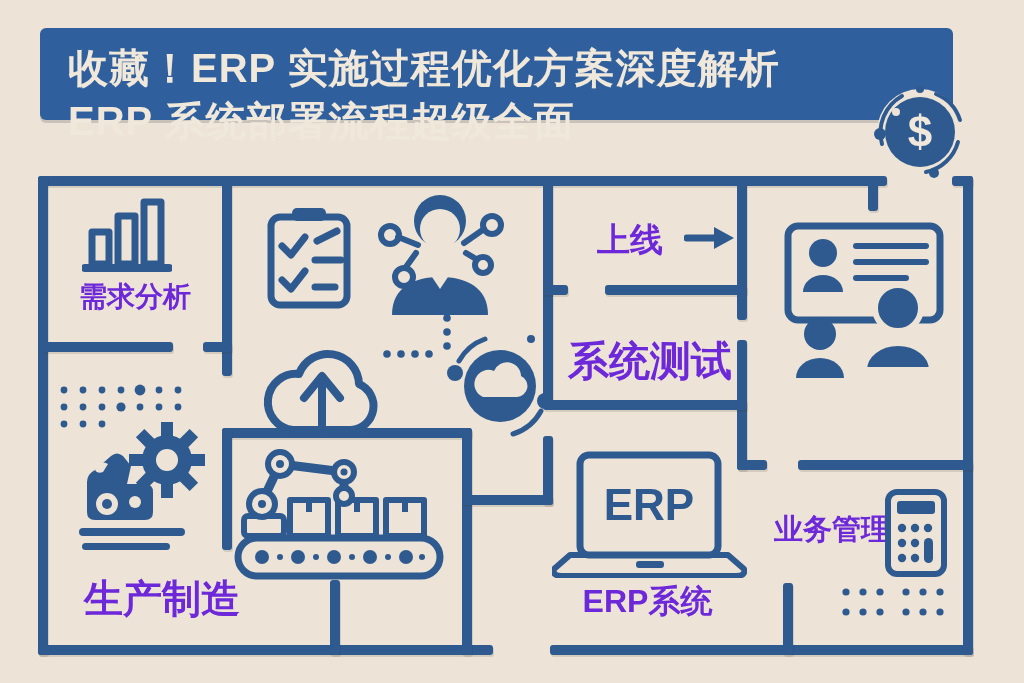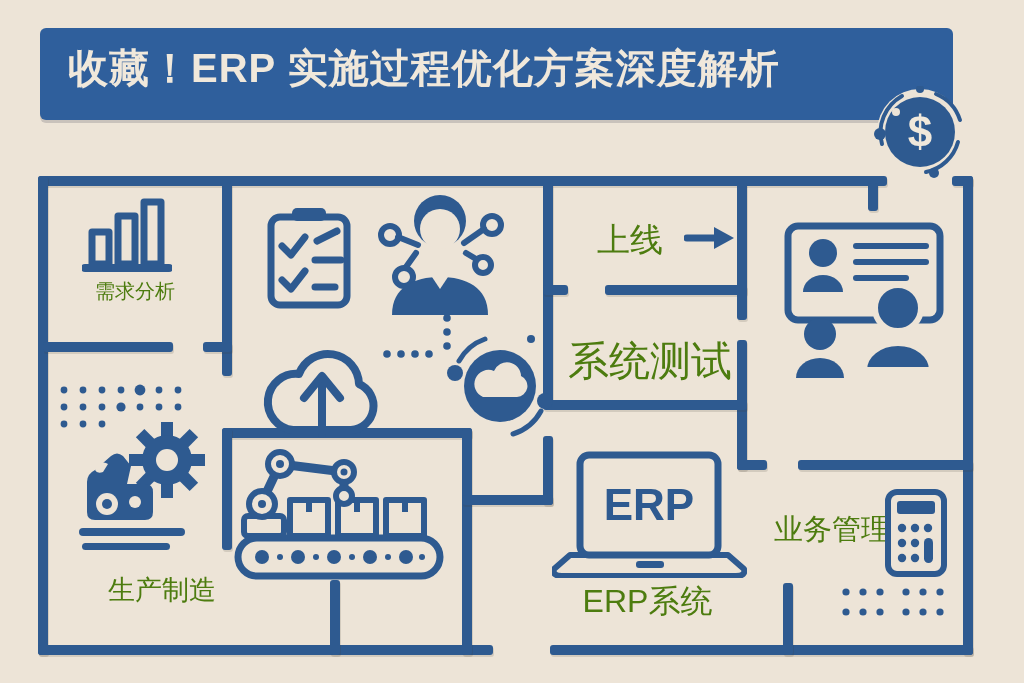--- a/index.html
+++ b/index.html
@@ -17,30 +17,31 @@
   
   .coin{position:absolute;left:874px;top:86px;width:92px;height:92px;}
   .coin .halo{position:absolute;left:3px;top:3px;width:86px;height:86px;border-radius:50%;background:#EDE4D7;}
   .coin .disc{position:absolute;left:11px;top:11px;width:70px;height:70px;border-radius:50%;background:#2E5A90;
     color:#F0E8DB;font-size:44px;font-weight:bold;display:flex;align-items:center;justify-content:center;}
   .coin svg{position:absolute;left:0;top:0;}
 
   
   .wall{position:absolute;background:#2E5A90;border-radius:3px;box-shadow:1px 2px 0 rgba(70,60,45,.15);}
 
-  .label{position:absolute;color:#4d7c0f;font-weight:normal;text-align:center;white-space:nowrap;}
+  .label{position:absolute;color:#6d28d9;font-weight:bold;text-align:center;white-space:nowrap;}
   .icon-svg{position:absolute;}
 </style>
 </head>
 <body>
 
 <div id="stage">
 
   <div class="banner">
     <div class="t1">收藏！ERP 实施过程优化方案深度解析</div>
+    <div class="t2">ERP 系统部署流程超级全面</div>
   </div>
 
   <div class="coin">
     <div class="halo"></div>
     <div class="disc">$</div>
     <svg width="92" height="92" viewBox="0 0 92 92">
       <g fill="none" stroke="#2E5A90" stroke-width="4" stroke-linecap="round">
         <path d="M8,58 A42,42 0 0 1 28,10"></path>
         <path d="M52,86 A42,42 0 0 0 84,56"></path>
         <path d="M86,34 A42,42 0 0 0 62,8"></path>
@@ -84,21 +85,21 @@
   <div class="wall" style="left:783px;top:583px;width:10px;height:72px"></div>
 
   <svg class="icon-svg" style="left:82px;top:196px" width="90" height="78" viewBox="0 0 90 78">
     <g fill="none" stroke="#2E5A90" stroke-width="7" stroke-linejoin="round">
       <rect x="10" y="36" width="17" height="32"></rect>
       <rect x="36" y="20" width="17" height="48"></rect>
       <rect x="62" y="6" width="17" height="62"></rect>
     </g>
     <line x1="3" y1="72" x2="87" y2="72" stroke="#2E5A90" stroke-width="8" stroke-linecap="round"></line>
   </svg>
-  <div class="label" style="left:55px;top:278px;width:160px;font-size:20px">需求分析</div>
+  <div class="label" style="left:55px;top:278px;width:160px;font-size:28px">需求分析</div>
 
   <svg class="icon-svg" style="left:265px;top:205px" width="88" height="105" viewBox="0 0 88 105">
     <rect x="6" y="12" width="76" height="88" rx="9" fill="none" stroke="#2E5A90" stroke-width="7"></rect>
     <rect x="27" y="3" width="34" height="13" rx="5" fill="#2E5A90"></rect>
     <g fill="none" stroke="#2E5A90" stroke-width="7" stroke-linecap="round" stroke-linejoin="round">
       <polyline points="17,41 26,50 40,32"></polyline>
       <line x1="52" y1="36" x2="72" y2="26"></line>
       <line x1="50" y1="55" x2="76" y2="55"></line>
       <polyline points="17,75 26,84 40,66"></polyline>
       <line x1="50" y1="82" x2="70" y2="82"></line>
@@ -212,21 +213,21 @@
       <circle cx="0" cy="0" r="11" fill="#EDE4D7"></circle>
     </g>
     <path d="M12,62 Q12,54 20,50 L36,36 Q42,31 48,36 L56,46 L52,64 L70,64 Q78,64 78,72 L78,92 Q78,100 70,100 L20,100 Q12,100 12,92 Z" fill="#2E5A90"></path>
     <path d="M22,46 Q28,40 33,44 L28,52 Q22,54 20,50 Z" fill="#EDE4D7"></path>
     <circle cx="32" cy="84" r="11" fill="#EDE4D7"></circle>
       <circle cx="32" cy="84" r="5" fill="#2E5A90"></circle>
     <circle cx="60" cy="82" r="6" fill="#EDE4D7"></circle>
     <rect x="4" y="108" width="106" height="8" rx="4" fill="#2E5A90"></rect>
     <rect x="7" y="123" width="88" height="7" rx="3.5" fill="#2E5A90"></rect>
   </svg>
-  <div class="label" style="left:82px;top:572px;width:160px;font-size:27px">生产制造</div>
+  <div class="label" style="left:82px;top:572px;width:160px;font-size:39px">生产制造</div>
 
   <svg class="icon-svg" style="left:232px;top:442px" width="215" height="138" viewBox="0 0 215 138">
     <g fill="none" stroke="#2E5A90" stroke-width="6" stroke-linejoin="round">
       <rect x="58" y="58" width="38" height="36"></rect>
       <rect x="106" y="58" width="38" height="36"></rect>
       <rect x="154" y="58" width="38" height="36"></rect>
     </g>
     <g stroke="#2E5A90" stroke-width="6">
       <line x1="77" y1="58" x2="77" y2="70"></line>
         <line x1="125" y1="58" x2="125" y2="70"></line>

